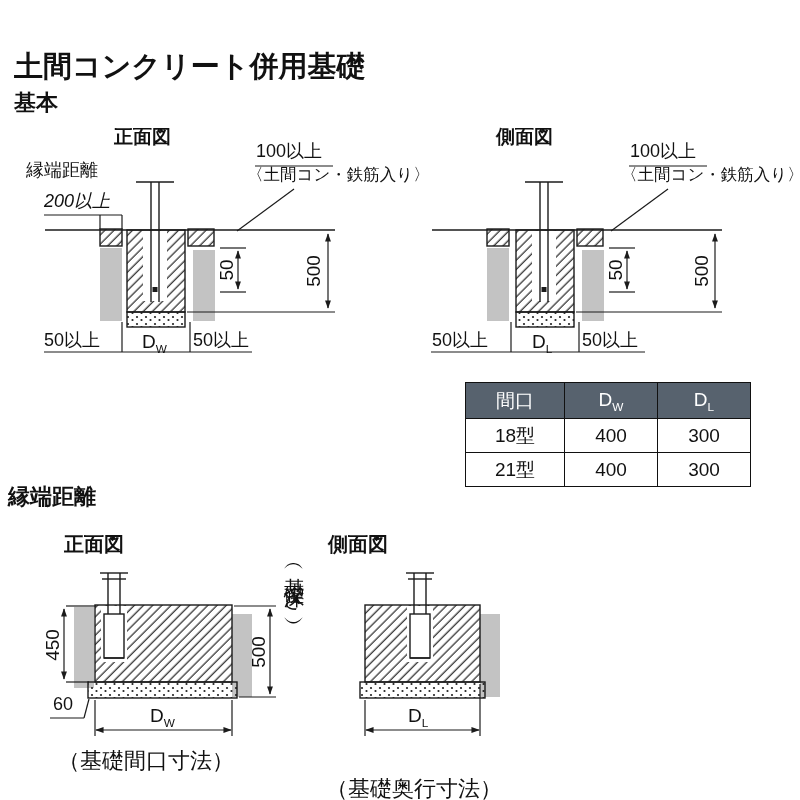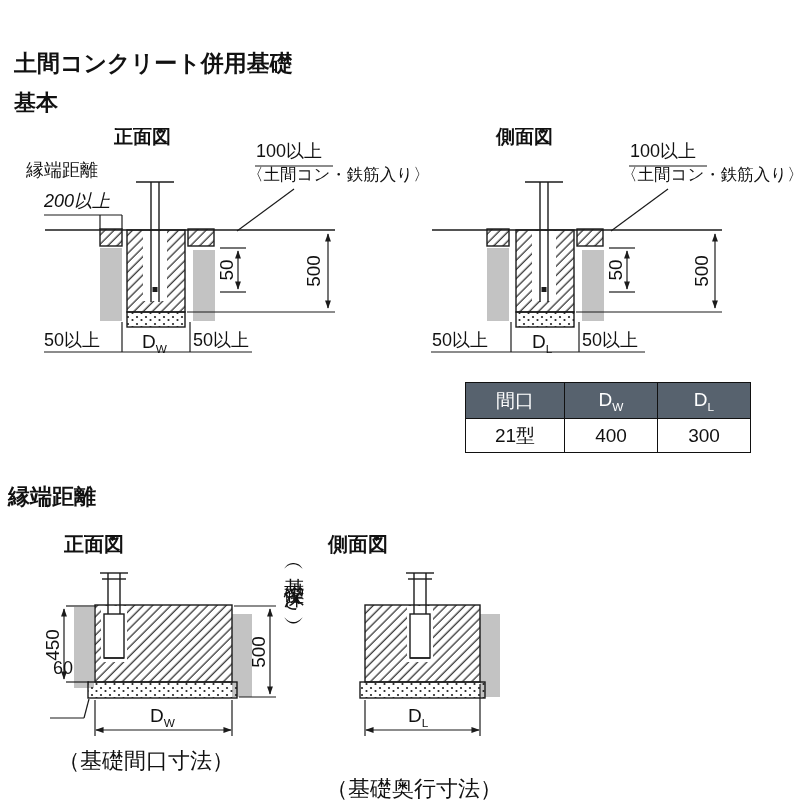--- a/index.html
+++ b/index.html
@@ -5,21 +5,21 @@
   * { box-sizing: border-box; margin: 0; padding: 0; }
   html, body { width: 800px; height: 800px; background: #fff; }
   #screen {
     position: relative; width: 800px; height: 800px; overflow: hidden;
     background: #fff; color: #111;
     font-family: "Liberation Sans", sans-serif;
   }
   #art { position: absolute; left: 0; top: 0; }
   .txt { position: absolute; white-space: nowrap; color: #111; line-height: 1.15; }
   .b { font-weight: bold; }
-  .f27 { font-size: 23px; text-align: right; } .f22 { font-size: 22px; text-align: center; } .f21 { font-size: 21px; }
+  .f27 { font-size: 29px; text-align: right; } .f22 { font-size: 22px; text-align: center; } .f21 { font-size: 21px; }
   .f20 { font-size: 20px; } .f19 { font-size: 19px; } .f18 { font-size: 18px; }
   .f16 { font-size: 16.5px; }
   .sub { font-size: 0.62em; }
   .vtext { writing-mode: vertical-rl; letter-spacing: 5px; }
   .table-wrap { position: absolute; left: 465px; top: 382px; }
   table { border-collapse: collapse; background: #fff; }
   th, td { border: 1.6px solid #111; text-align: center; font-size: 19px; }
   th { width: 93px; height: 36px; background: var(--table-header-bg, #57626e);
        color: var(--table-header-text, #fff); font-weight: normal; }
   th:first-child { width: 99px; }
@@ -202,31 +202,36 @@
     <table>
       <thead>
         <tr>
           <th>間口</th>
           <th><span>D</span><sub class="sub">W</sub></th>
           <th><span>D</span><sub class="sub">L</sub></th>
         </tr>
       </thead>
       <tbody>
         <tr>
+          <td>18型</td>
+          <td>400</td>
+          <td>300</td>
+        </tr>
+        <tr>
           <td>21型</td>
           <td>400</td>
           <td>300</td>
         </tr>
       </tbody>
     </table>
   </div>
 
   <div class="txt b f22" style="left:8px; top:484px;">縁端距離</div>
   <div class="txt b f20" style="left:64px; top:533px;">正面図</div>
   <div class="txt b f20" style="left:328px; top:533px;">側面図</div>
   <div class="txt f21 vtext" style="left:282px; top:556px; height:178px;">（基礎深さ）</div>
-  <div class="txt f18" style="left:53px; top:658px;text-align:center;">60</div>
+  <div class="txt f18" style="left:53px; top:694px;text-align:center;">60</div>
   <div class="txt f19" style="left:150px; top:705px;"><span>D</span><sub class="sub">W</sub></div>
   <div class="txt f19" style="left:408px; top:705px;"><span>D</span><sub class="sub">L</sub></div>
   <div class="txt f22" style="left:50px; top:748px;margin-left:8px;">（基礎間口寸法）</div>
   <div class="txt f22" style="left:326px; top:748px;margin-top:28px;">（基礎奥行寸法）</div>
 
 </div>
 
 </body></html>

